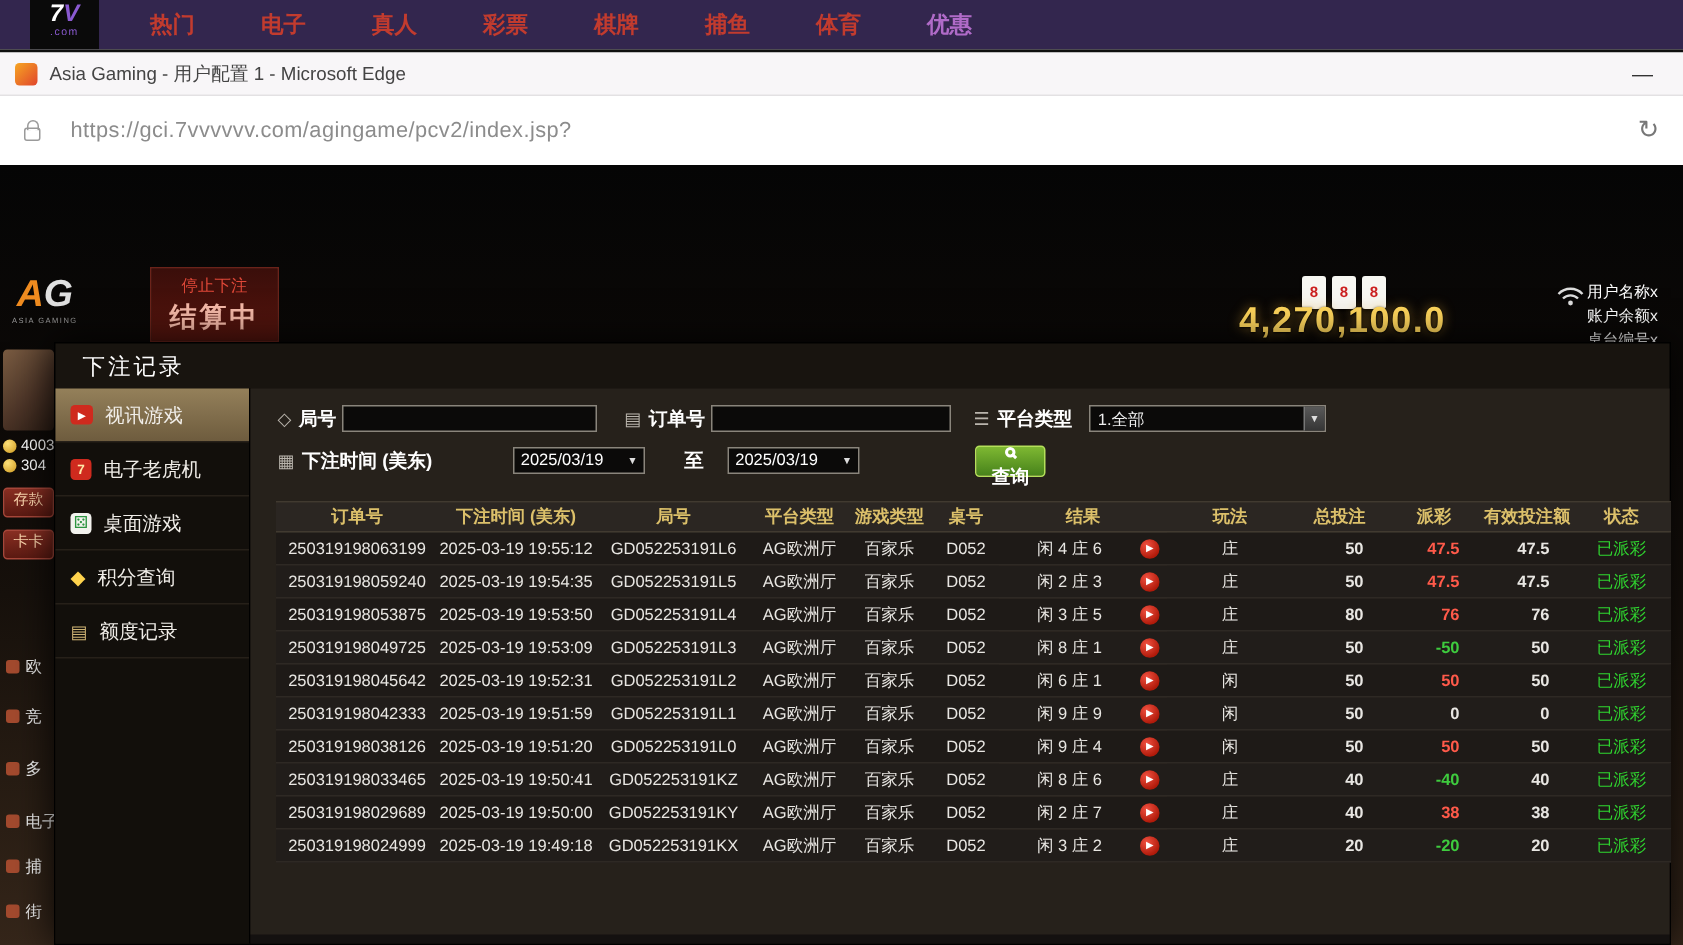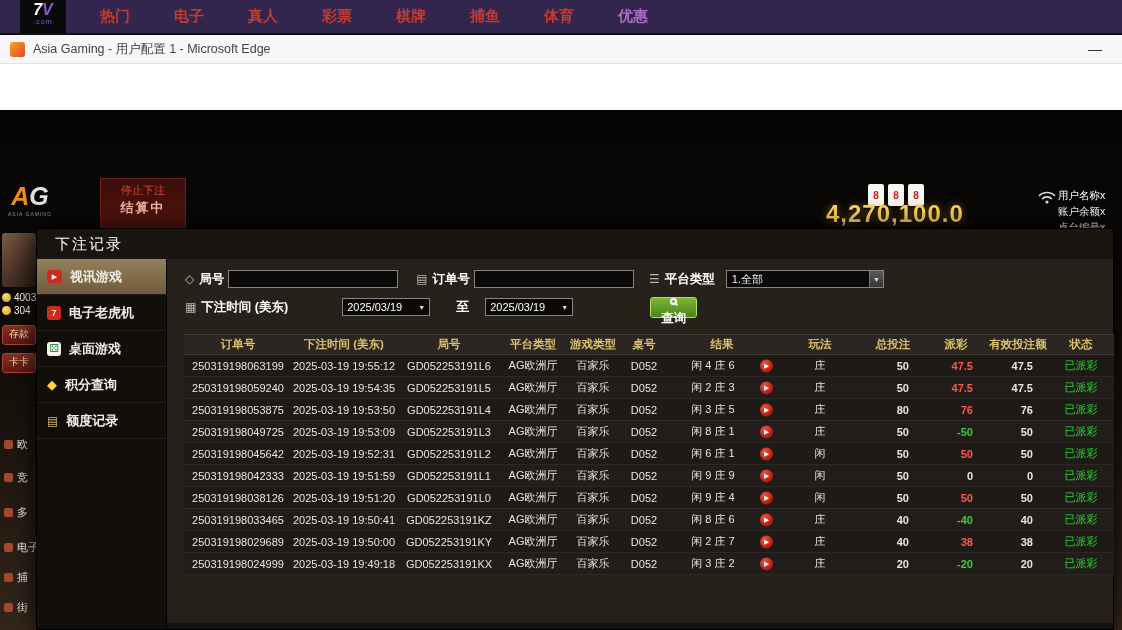--- a/index.html
+++ b/index.html
@@ -31,21 +31,21 @@
   
   .page { position:absolute; top:75px; left:0; right:0; bottom:0; overflow:hidden;
           background:linear-gradient(180deg,#050505 0%,#0c0907 30%,#17110c 55%,#2b1f15 85%,#35261a 100%); }
   .ag-logo { position:absolute; left:8px; top:72px; text-align:center; }
   .ag-a { color:#ef8b1f; font-size:25px; font-weight:bold; font-style:italic; }
   .ag-g { color:#e0e0e0; font-size:25px; font-weight:bold; font-style:italic; }
   .ag-sub { font-size:5px; color:#999; letter-spacing:1px; }
   .stop-box { position:absolute; left:100px; top:68px; width:86px; height:50px; text-align:center;
               background:linear-gradient(#3a0e0a,#57150e); border:1px solid #6b231a; }
   .stop-text { color:#e04838; font-size:11px; margin-top:4px; }
-  .settle-text { color:#f5b9a8; font-size:13px; font-weight:bold; margin-top:1px; letter-spacing:2px; }
+  .settle-text { color:#f5b9a8; font-size:18px; font-weight:bold; margin-top:1px; letter-spacing:2px; }
   .cards-row { position:absolute; left:868px; top:74px; display:flex; gap:4px; }
   .card { width:16px; height:22px; background:#f7f7f2; border-radius:2px; color:#cc2020; font-size:10px; font-weight:bold;
           display:flex; align-items:center; justify-content:center; box-shadow:0 1px 2px #000; }
   .big-amount { position:absolute; left:826px; top:90px; font-size:24px; font-weight:bold; color:#ffd65c;
                 text-shadow:0 1px 2px #000,0 0 8px rgba(255,190,60,.5); letter-spacing:1px; }
   .wifi { position:absolute; left:1038px; top:80px; }
   .user-info { position:absolute; left:1058px; top:77px; color:#fff; font-size:10.5px; line-height:16px; white-space:nowrap;text-align:center; }
 
   
   .left-strip { position:absolute; left:0; top:120px; bottom:0; width:40px; overflow:hidden; }
@@ -57,21 +57,21 @@
                border:1px solid #a8473a; border-radius:3px; color:#ffd9b0; font-size:10px; text-align:center; line-height:16px; cursor:pointer; }
   .strip-item { position:absolute; left:4px; display:flex; align-items:center; gap:4px; color:#eee; font-size:11px; cursor:pointer; white-space:nowrap; }
   .dot { width:9px; height:9px; border-radius:2px; background:#a34a2e; flex:none; }
 
   
   .modal { position:absolute; left:36px; top:118px; width:1078px; bottom:0; background:#18140f;
            border:1px solid #000; box-shadow:0 0 24px rgba(0,0,0,.85); }
   .modal-title { position:absolute; top:6px; left:18px; color:#fff; font-size:15px; letter-spacing:2px; }
   .side-menu { position:absolute; top:30px; left:0; bottom:0; width:130px; background:#120f0b; border-right:1px solid #000; }
   .menu-item { height:36px; display:flex; align-items:center; gap:8px; padding-left:10px;
-               border-bottom:1px solid #262019; color:#f0ede8; font-size:13px; font-weight:bold; cursor:pointer; }
+               border-bottom:1px solid #262019; color:#f0ede8; font-size:13px; font-weight:normal; cursor:pointer; }
   .menu-item.active { background:linear-gradient(#94805a,#6e5c3e); }
   .mi { display:flex; align-items:center; justify-content:center; flex:none; }
   .mi-video { width:15px; height:13px; background:#cf2a1e; border-radius:3px; }
   .mi-video::after { content:'▶'; color:#fff; font-size:7px; }
   .mi-slot { width:14px; height:14px; background:#cf2a1e; border-radius:3px; }
   .mi-slot::after { content:'7'; color:#ffe9a8; font-size:9px; font-weight:bold; }
   .mi-dice { width:14px; height:14px; background:#f2f2ee; border-radius:3px; }
   .mi-dice::after { content:'⚄'; color:#2c9440; font-size:11px; }
   .mi-diamond::after { content:'◆'; color:#ffd34d; font-size:13px; }
   .mi-record::after { content:'▤'; color:#cdb273; font-size:12px; }
@@ -139,20 +139,25 @@
         <span class="nav-item hl">优惠</span>
       </div>
   </div>
 
   <div class="window">
     <div class="titlebar">
       <div class="favicon"></div>
       <div class="title-text">Asia Gaming - 用户配置 1 - Microsoft Edge</div>
       <div class="minimize">—</div>
     </div>
+    <div class="urlbar">
+      <span class="lock"></span>
+      <span class="url-text">https://gci.7vvvvvv.com/agingame/pcv2/index.jsp?</span>
+      <span class="refresh">↻</span>
+    </div>
 
     <div class="page">
 
       <div class="ag-logo">
         <div><span class="ag-a">A</span><span class="ag-g">G</span></div>
         <div class="ag-sub">ASIA GAMING</div>
       </div>
       <div class="stop-box">
         <div class="stop-text">停止下注</div>
         <div class="settle-text">结算中</div>

